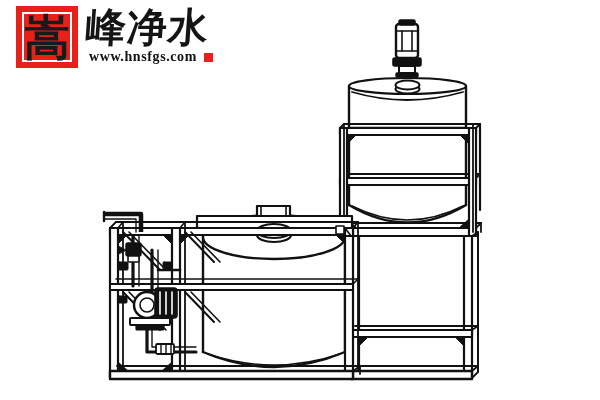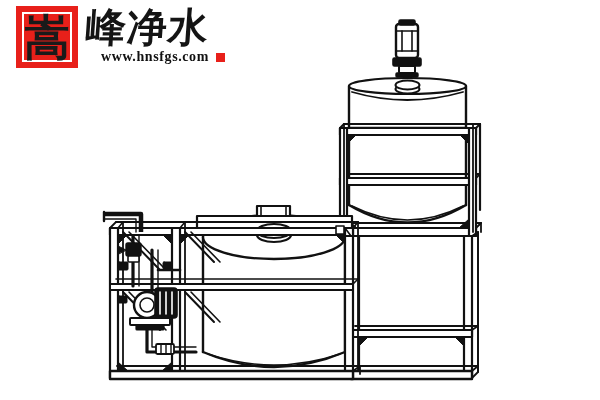--- a/index.html
+++ b/index.html
@@ -33,21 +33,21 @@
     transform:scaleY(1.04);
   }
   .brand-text{margin-left:8px;display:flex;flex-direction:column;}
   .calli{
     font-family:"DejaVu Serif", serif;
     font-size:40px;line-height:1.05;color:#141414;font-weight:700;
     letter-spacing:1px;
     transform:skewX(-4deg);
     white-space:nowrap;
   }
-  .url-row{display:flex;align-items:center;margin-top:1px;margin-left:15px;justify-content:space-between;}
+  .url-row{display:flex;align-items:center;margin-top:1px;margin-left:3px;justify-content:space-between;}
   .url{
     font-family:"Liberation Serif", serif;
     font-size:14px;font-weight:700;color:#111;letter-spacing:.6px;
     white-space:nowrap;
   }
   .url-square{width:9px;height:9px;background:#e8201a;margin-left:7px;}
 
   
   #equipment{position:absolute;left:0;top:0;width:600px;height:400px;}
 </style>

